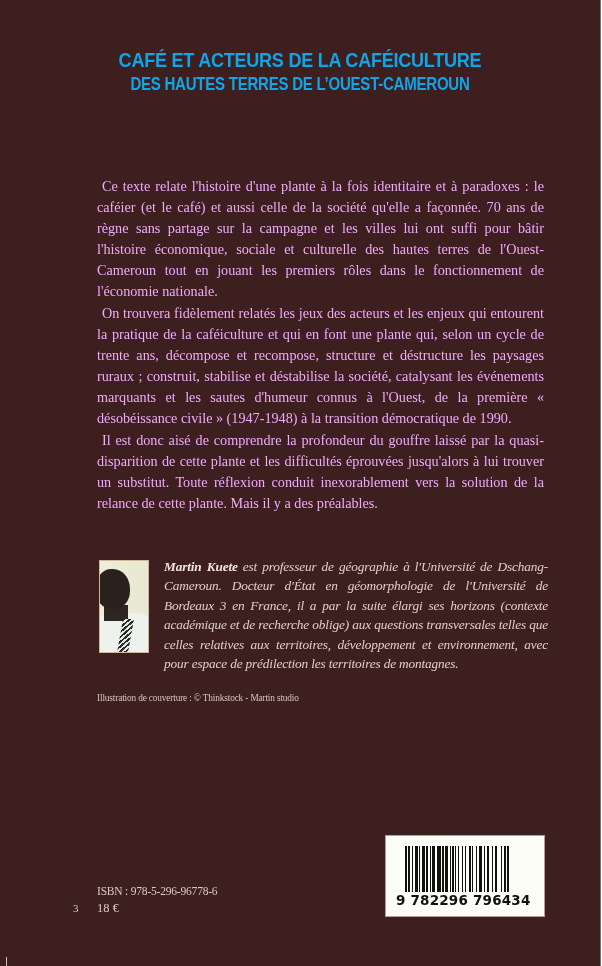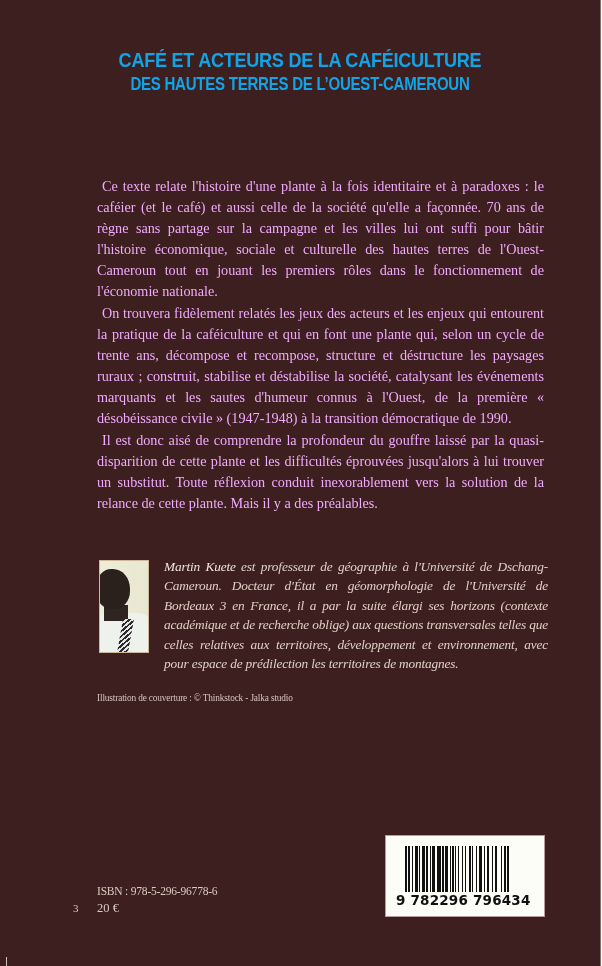--- a/index.html
+++ b/index.html
@@ -47,21 +47,21 @@
     .photo-tie {
       position: absolute; left: 20px; top: 58px; width: 11px; height: 34px;
       background: repeating-linear-gradient(135deg, #2a2a2a 0 2px, #e6e6e6 2px 4px);
       transform: skewX(-10deg);
     }
     .author-bio {
       position: absolute; left: 164px; top: 557px; width: 384px;
       color: #e0cfc4; font-style: italic; font-size: 13.3px; line-height: 19.4px;
       text-align: justify; letter-spacing: -0.15px;
     }
-    .author-name { font-weight: normal; color: #f3e6dc; }
+    .author-name { font-weight: bold; color: #f3e6dc; }
     .credit {
       position: absolute; left: 97px; top: 693px; color: #d8c5bb;
       font-size: 9.3px; letter-spacing: -0.15px;
     }
     .isbn {
       position: absolute; left: 97px; top: 885px; color: #dccbc1;
       font-size: 11.5px; letter-spacing: -0.2px;
     }
     .price {
       position: absolute; left: 97px; top: 901px; color: #dccbc1; font-size: 12.5px;
@@ -109,24 +109,24 @@
 
   <div class="author-photo">
     <div class="photo-suit"></div>
     <div class="photo-neck"></div>
     <div class="photo-head"></div>
     <div class="photo-tie"></div>
   </div>
 
   <div class="author-bio"><span class="author-name">Martin Kuete</span><span> est professeur de géographie à l'Université de Dschang-Cameroun. Docteur d'État en géomorphologie de l'Université de Bordeaux 3 en France, il a par la suite élargi ses horizons (contexte académique et de recherche oblige) aux questions transversales telles que celles relatives aux territoires, développement et environnement, avec pour espace de prédilection les territoires de montagnes.</span></div>
 
-  <div class="credit">Illustration de couverture : © Thinkstock - Jalka studio</div>
+  <div class="credit">Illustration de couverture : © Thinkstock - Martin studio</div>
 
   <div class="isbn">ISBN : 978-5-296-96778-6</div>
-  <div class="price">20 €</div>
+  <div class="price">18 €</div>
 
   <div class="barcode-box">
     <div class="bars">
       <span style="width:2px"></span>
         <span class="gap" style="width:1px"></span>
         <span style="width:2px"></span>
         <span class="gap" style="width:2px"></span>
         <span style="width:1px" class="short"></span>
         <span class="gap" style="width:2px"></span>
         <span style="width:3px" class="short"></span>

